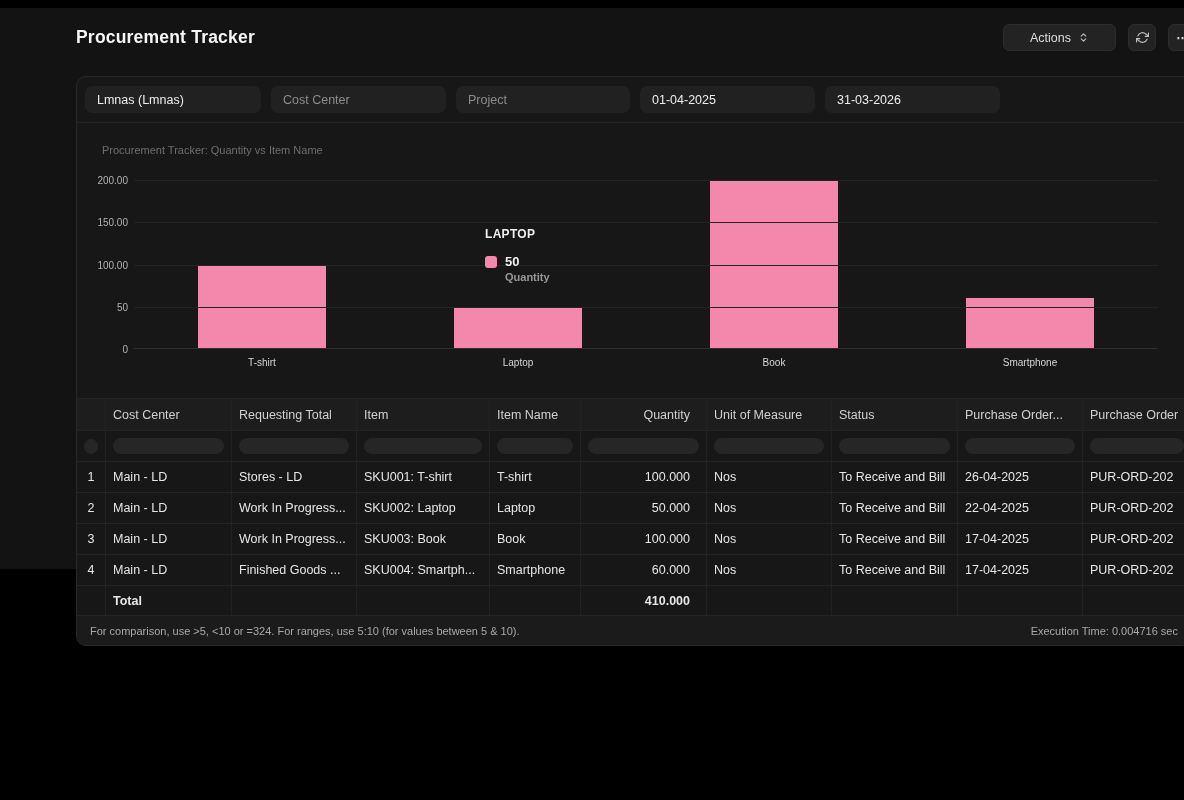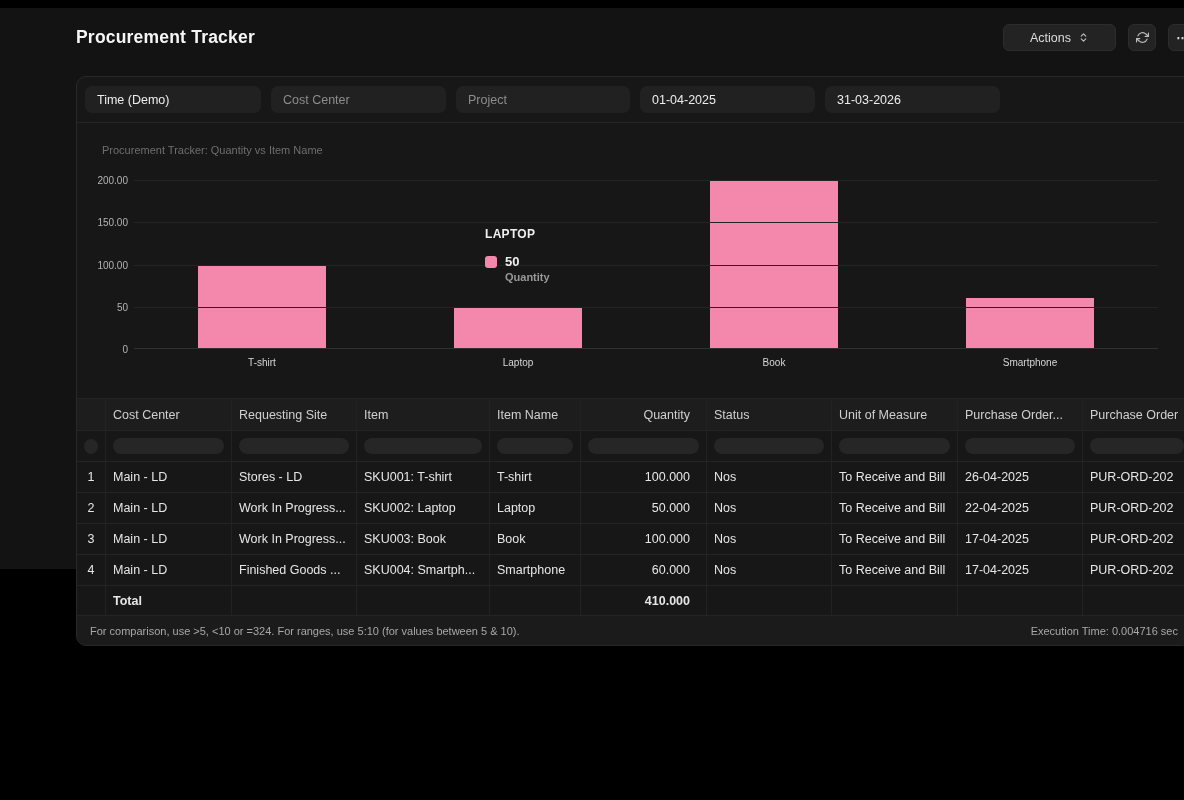--- a/index.html
+++ b/index.html
@@ -95,21 +95,21 @@
         </button>
         <button class="btn icon-btn more-btn">
           <span>⋯</span>
         </button>
       </div>
     </div>
 
     <div class="card">
 
       <div class="filterbar">
-        <div class="pill w1">Time (Demo)</div>
+        <div class="pill w1">Lmnas (Lmnas)</div>
         <div class="pill ph w2">Cost Center</div>
         <div class="pill ph w3">Project</div>
         <div class="pill w4">01-04-2025</div>
         <div class="pill w5">31-03-2026</div>
       </div>
 
       <div class="chart-wrap">
         <div class="chart-title">Procurement Tracker: Quantity vs Item Name</div>
         <div class="y-axis-labels">
             <div class="ylab" style="top: 0%;">200.00</div>
@@ -150,26 +150,26 @@
             <span class="tt-value">50</span>
           </div>
           <div class="tt-series">Quantity</div>
         </div>
       </div>
 
       <div id="report-table">
           <div class="trow thead">
             <div></div>
             <div>Cost Center</div>
-            <div>Requesting Site</div>
+            <div>Requesting Total</div>
             <div>Item</div>
             <div>Item Name</div>
             <div class="num">Quantity</div>
+            <div>Unit of Measure</div>
             <div>Status</div>
-            <div>Unit of Measure</div>
             <div>Purchase Order...</div>
             <div>Purchase Order</div>
           </div>
           <div class="trow frow">
             <div>
               <div class="filter-circle"></div>
             </div>
             <div>
               <div class="filter-pill"></div>
             </div>

